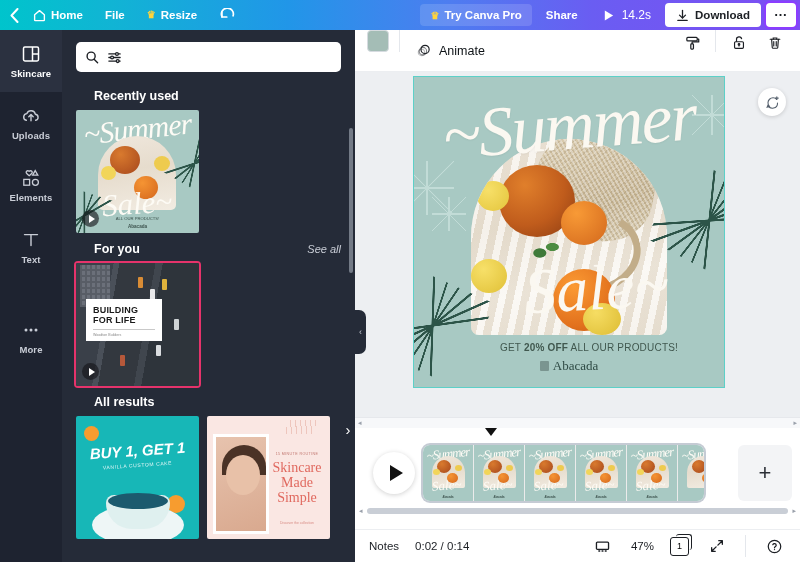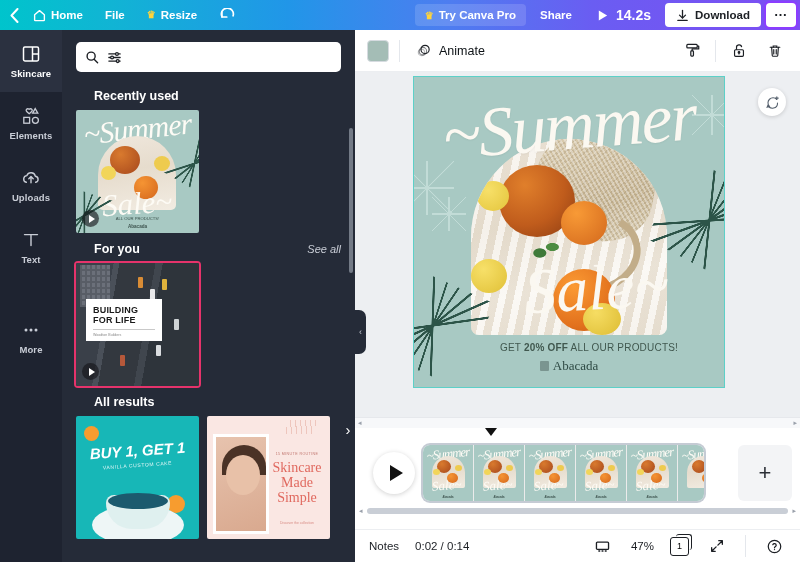--- a/index.html
+++ b/index.html
@@ -34,21 +34,21 @@
     background: rgba(255,255,255,0.14); color: #fff;
     font-size: 11.5px; font-weight: bold; padding: 0 10px; height: 22px;
     border-radius: 4px; cursor: pointer; white-space: nowrap;
   }
   .share-btn {
     color: #fff; font-size: 11.5px; font-weight: bold; padding: 0 14px; height: 22px;
     line-height: 22px; border-radius: 4px; cursor: pointer;
   }
   .time-btn {
     display: flex; align-items: center; gap: 7px;
-    color: #fff; font-size: 14px; font-weight: bold; padding: 0 10px; height: 22px;
+    color: #fff; font-size: 12px; font-weight: normal; padding: 0 10px; height: 22px;
     border-radius: 4px; cursor: pointer; white-space: nowrap;
   }
   .dl-btn {
     display: flex; align-items: center; gap: 6px;
     background: #fff; color: #1c1f24; font-size: 11.5px; font-weight: bold;
     padding: 0 11px; height: 24px; border-radius: 4px; cursor: pointer;
     margin-left: 4px; white-space: nowrap;
   }
   .more-btn {
     background: #fff; color: #1c1f24; width: 30px; height: 24px;
@@ -197,21 +197,21 @@
   .t-skin .skb { position: absolute; right: 4px; bottom: 14px; width: 58px; text-align: center; color: #d98d86; font-size: 3.4px; }
   .t-skin .rays { position: absolute; right: 14px; top: 4px; width: 30px; height: 14px;
     background: repeating-linear-gradient(86deg, #eec6bd 0 1px, transparent 1px 5px); }
 
   
   .editor {
     position: absolute; top: 30px; left: 355px; width: 445px; height: 532px;
     background: #ffffff;
   }
   .etoolbar {
-    height: 42px; background: #fff; display: flex; align-items: center;
+    height: 42px; background: #fff; display: flex; 
     padding: 0 12px; gap: 10px; border-bottom: 1px solid #eceef1;
   }
   .swatch {
     width: 22px; height: 22px; border-radius: 4px; background: #a4bdb6;
     cursor: pointer; border: 1px solid #d6dbe0;
   }
   .vdiv { width: 1px; height: 22px; background: #e4e7ec; }
   .animate-btn {
     display: flex; align-items: center; gap: 7px; cursor: pointer;
     font-size: 12.5px; color: #0d1216; padding: 4px 6px; border-radius: 4px;
@@ -438,34 +438,34 @@
 
   <div class="rail">
     <div class="rail-item active">
       <svg class="rail-ico" viewBox="0 0 20 20" fill="none" stroke="currentColor" stroke-width="1.5">
           <rect x="2.5" y="3" width="15" height="14" rx="1.4"></rect>
           <path d="M11.5 3v14M11.5 10h6"></path>
         </svg>
       <span class="rail-label">Skincare</span>
     </div>
     <div class="rail-item">
+      <svg class="rail-ico" viewBox="0 0 20 20" fill="none" stroke="currentColor" stroke-width="1.4" stroke-linecap="round" stroke-linejoin="round">
+          <path d="M5.3 14.3A3.4 3.4 0 015.9 7.6a4.4 4.4 0 018.4.6 3.1 3.1 0 01.4 6.1"></path>
+          <path d="M10 14.8V8.6M7.8 10.8L10 8.6l2.2 2.2"></path>
+        </svg>
+      <span class="rail-label">Uploads</span>
+    </div>
+    <div class="rail-item">
       <svg class="rail-ico" viewBox="0 0 20 20" fill="none" stroke="currentColor" stroke-width="1.3">
           <path d="M5.6 3.2c1.1-1 2.6.1 2.6.1s1.5-1.1 2.6-.1c1.2 1.1.1 2.6-2.6 4.5C5.5 5.8 4.4 4.3 5.6 3.2z"></path>
           <path d="M14.2 2.6l2.6 4.6h-5.2z"></path>
           <rect x="2.8" y="11.4" width="5.8" height="5.8"></rect>
           <circle cx="14.4" cy="14.3" r="3"></circle>
         </svg>
       <span class="rail-label">Elements</span>
-    </div>
-    <div class="rail-item">
-      <svg class="rail-ico" viewBox="0 0 20 20" fill="none" stroke="currentColor" stroke-width="1.4" stroke-linecap="round" stroke-linejoin="round">
-          <path d="M5.3 14.3A3.4 3.4 0 015.9 7.6a4.4 4.4 0 018.4.6 3.1 3.1 0 01.4 6.1"></path>
-          <path d="M10 14.8V8.6M7.8 10.8L10 8.6l2.2 2.2"></path>
-        </svg>
-      <span class="rail-label">Uploads</span>
     </div>
     <div class="rail-item">
       <svg class="rail-ico" viewBox="0 0 20 20" fill="none" stroke="currentColor" stroke-width="1.4" stroke-linecap="round">
           <path d="M3.5 4.6h13M10 4.6v11"></path>
         </svg>
       <span class="rail-label">Text</span>
     </div>
     <div class="rail-gap"></div>
     <div class="rail-item">
       <svg class="rail-ico" viewBox="0 0 20 20" fill="currentColor">

